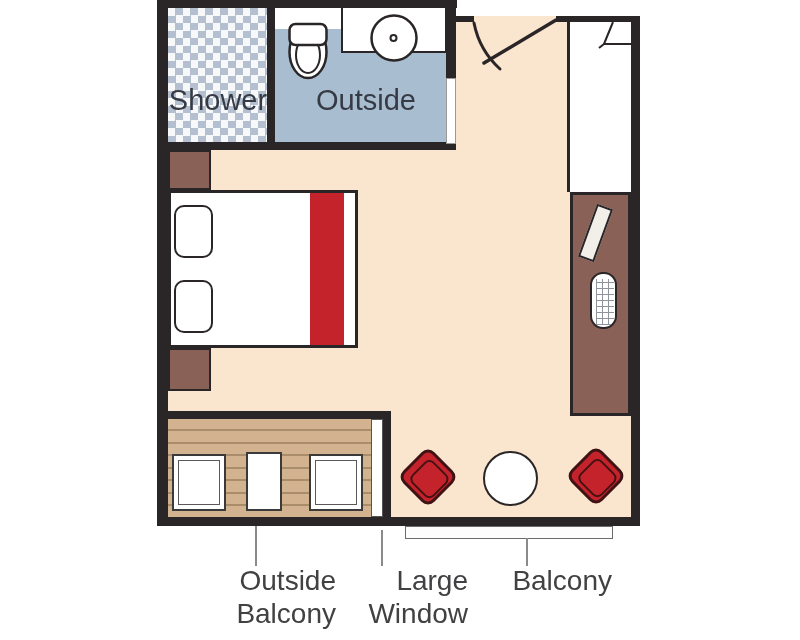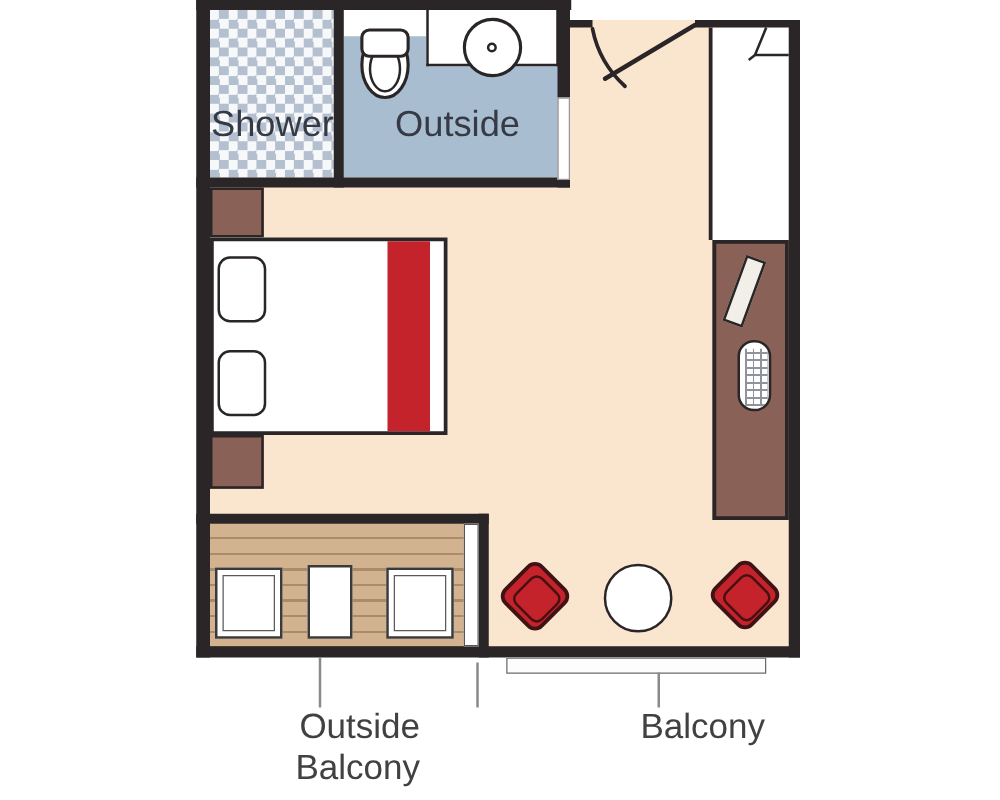--- a/index.html
+++ b/index.html
@@ -160,17 +160,21 @@
   <div class="abs room-label lbl-bathroom">Outside</div>
 
   <div class="abs leader leader-outside"></div>
   <div class="abs leader leader-window"></div>
   <div class="abs leader leader-french"></div>
 
   <div class="abs callout callout-outside">
     <div>Outside</div>
     <div>Balcony</div>
   </div>
+  <div class="abs callout callout-window">
+    <div>Large</div>
+    <div>Window</div>
+  </div>
   <div class="abs callout callout-french">
     <div>Balcony</div>
   </div>
 
 </div>
 
 </body></html>

